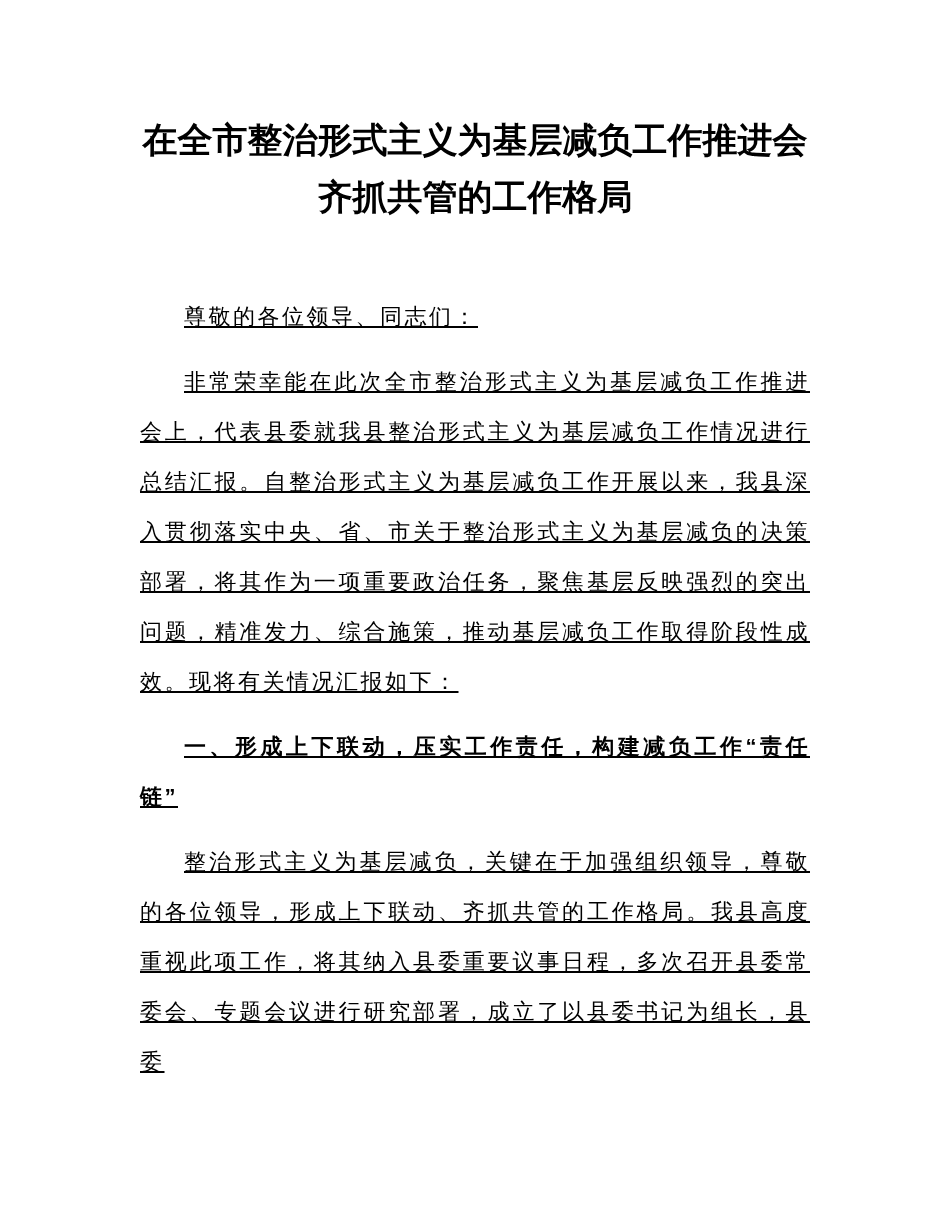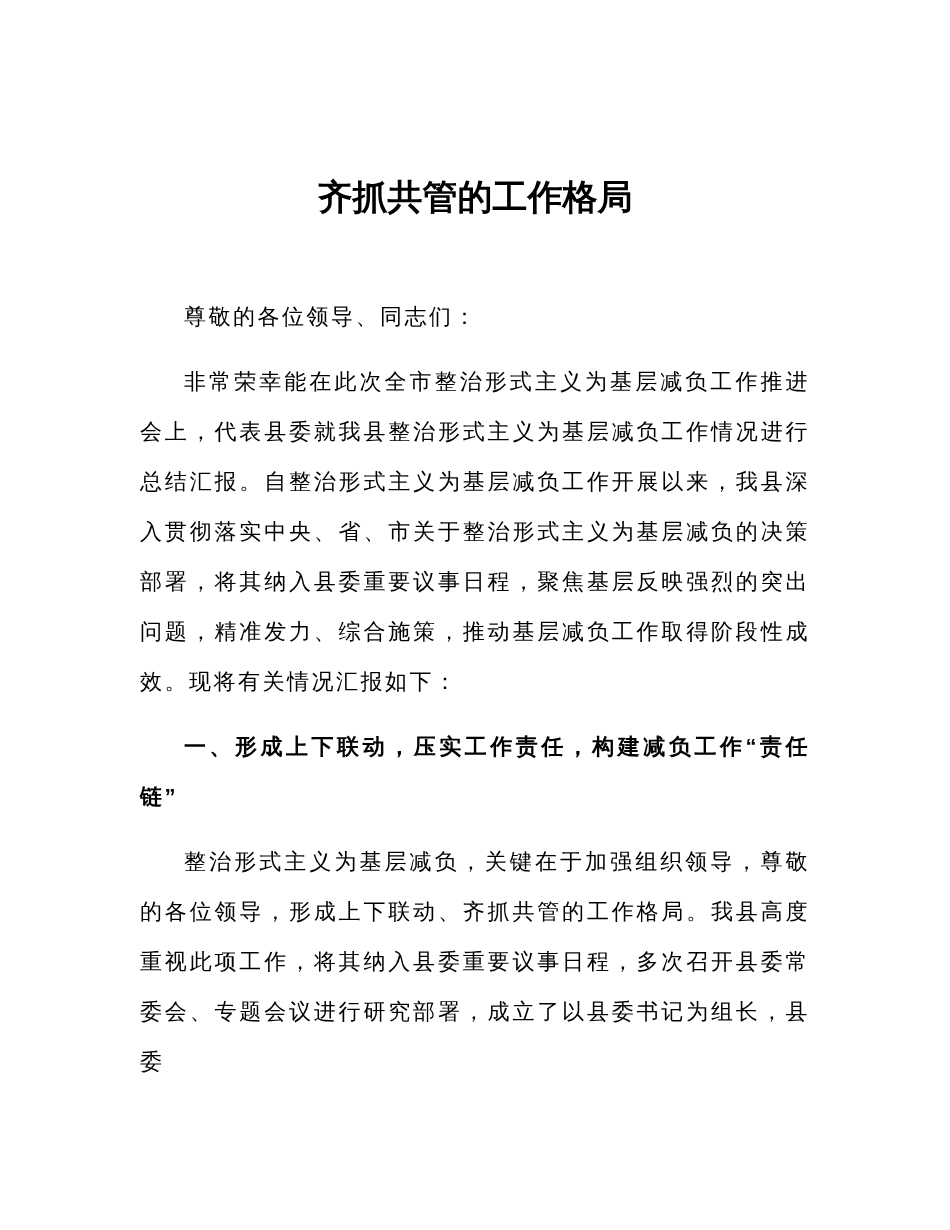--- a/index.html
+++ b/index.html
@@ -33,41 +33,42 @@
   }
   .para {
     margin: 0 0 15px 0;
     font-size: 22px;
     line-height: 50px;
     letter-spacing: 2.5px;
     text-indent: 2em;
     text-align: justify;
     text-justify: inter-ideograph;
     color: #000000;
+    text-decoration: underline;
   }
   .para.body-text {
     font-family: "Liberation Serif", serif;
     font-weight: normal;
   }
   .para.heading-text {
     font-family: "Liberation Sans", sans-serif;
     font-weight: bold;
   }
 </style>
 </head>
 <body>
 
 <div class="page">
   <div class="content">
 
-    <h1 class="doc-title"><br><span>齐抓共管的工作格局</span></h1>
+    <h1 class="doc-title"><span>在全市整治形式主义为基层减负工作推进会</span><br><span>齐抓共管的工作格局</span></h1>
 
     <p class="para body-text">尊敬的各位领导、同志们：</p>
 
 
-    <p class="para body-text">非常荣幸能在此次全市整治形式主义为基层减负工作推进会上，代表县委就我县整治形式主义为基层减负工作情况进行总结汇报。自整治形式主义为基层减负工作开展以来，我县深入贯彻落实中央、省、市关于整治形式主义为基层减负的决策部署，将其纳入县委重要议事日程，聚焦基层反映强烈的突出问题，精准发力、综合施策，推动基层减负工作取得阶段性成效。现将有关情况汇报如下：</p>
+    <p class="para body-text">非常荣幸能在此次全市整治形式主义为基层减负工作推进会上，代表县委就我县整治形式主义为基层减负工作情况进行总结汇报。自整治形式主义为基层减负工作开展以来，我县深入贯彻落实中央、省、市关于整治形式主义为基层减负的决策部署，将其作为一项重要政治任务，聚焦基层反映强烈的突出问题，精准发力、综合施策，推动基层减负工作取得阶段性成效。现将有关情况汇报如下：</p>
 
     <p class="para heading-text">一、形成上下联动，压实工作责任，构建减负工作“责任链”</p>
 
     <p class="para body-text">整治形式主义为基层减负，关键在于加强组织领导，尊敬的各位领导，形成上下联动、齐抓共管的工作格局。我县高度重视此项工作，将其纳入县委重要议事日程，多次召开县委常委会、专题会议进行研究部署，成立了以县委书记为组长，县委</p>
 
   </div>
 </div>
 
 </body></html>

